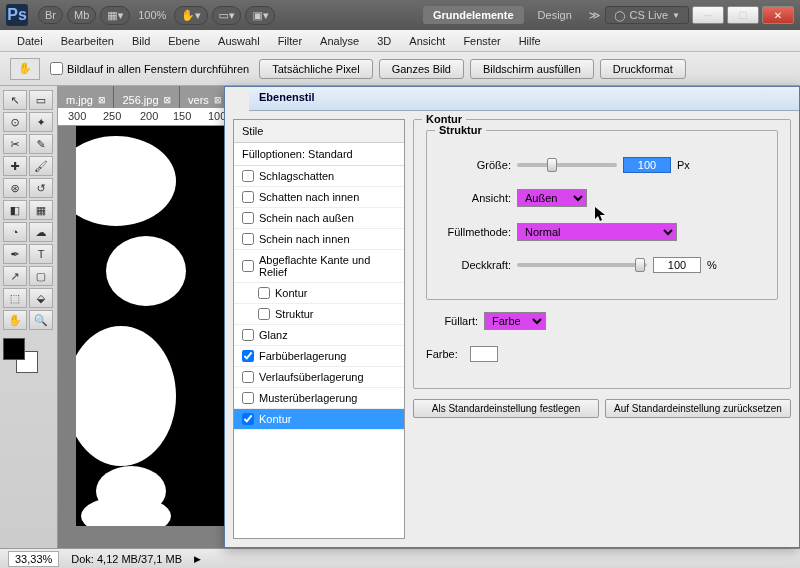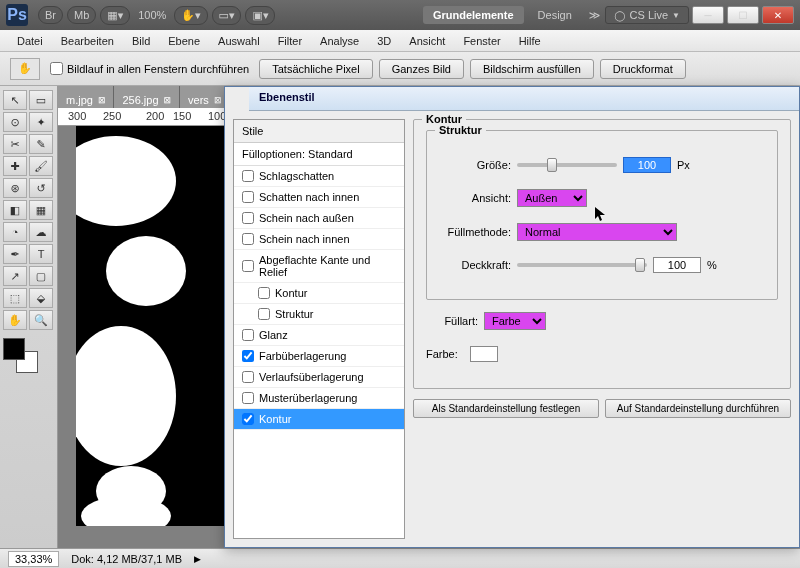--- a/index.html
+++ b/index.html
@@ -178,21 +178,21 @@
           <span class="x">⊠</span>
         </div>
         <div class="tab">
           <span>vers</span>
           <span class="x">⊠</span>
         </div>
       </div>
     <div class="ruler-h" id="ruler">
         <span style="left: 10px;">300</span>
         <span style="left: 45px;">250</span>
-        <span style="left: 88px;">200</span>
+        <span style="left: 82px;">200</span>
         <span style="left: 115px;">150</span>
         <span style="left: 150px;">100</span>
         <span style="left: 185px;">50</span>
         <span style="left: 220px;">0</span>
       </div>
     <div class="img-area">
       <div class="img-content">
         <div class="splash" style="top:10px;left:-20px;width:120px;height:90px;"></div>
         <div class="splash" style="top:110px;left:30px;width:80px;height:70px;"></div>
         <div class="splash" style="top:200px;left:-10px;width:110px;height:140px;"></div>
@@ -300,21 +300,21 @@
             <span class="lbl" style="width:52px;">Füllart:</span>
             <select style="width:62px;"><option>Farbe</option></select>
           </div>
         <div class="fld-row">
             <span style="width:38px;">Farbe:</span>
             <span class="col-swatch"></span>
           </div>
       </div>
       <div class="btn-row">
         <button>Als Standardeinstellung festlegen</button>
-        <button>Auf Standardeinstellung durchführen</button>
+        <button>Auf Standardeinstellung zurücksetzen</button>
       </div>
     </div>
   </div>
 </div>
 
 <div class="cursor"><svg viewBox="0 0 14 18">
       <path d="M1 1 L1 13 L4 10 L6 15 L8 14 L6 9 L11 9 Z" fill="#000"></path>
     </svg></div>
 
 </body></html>

